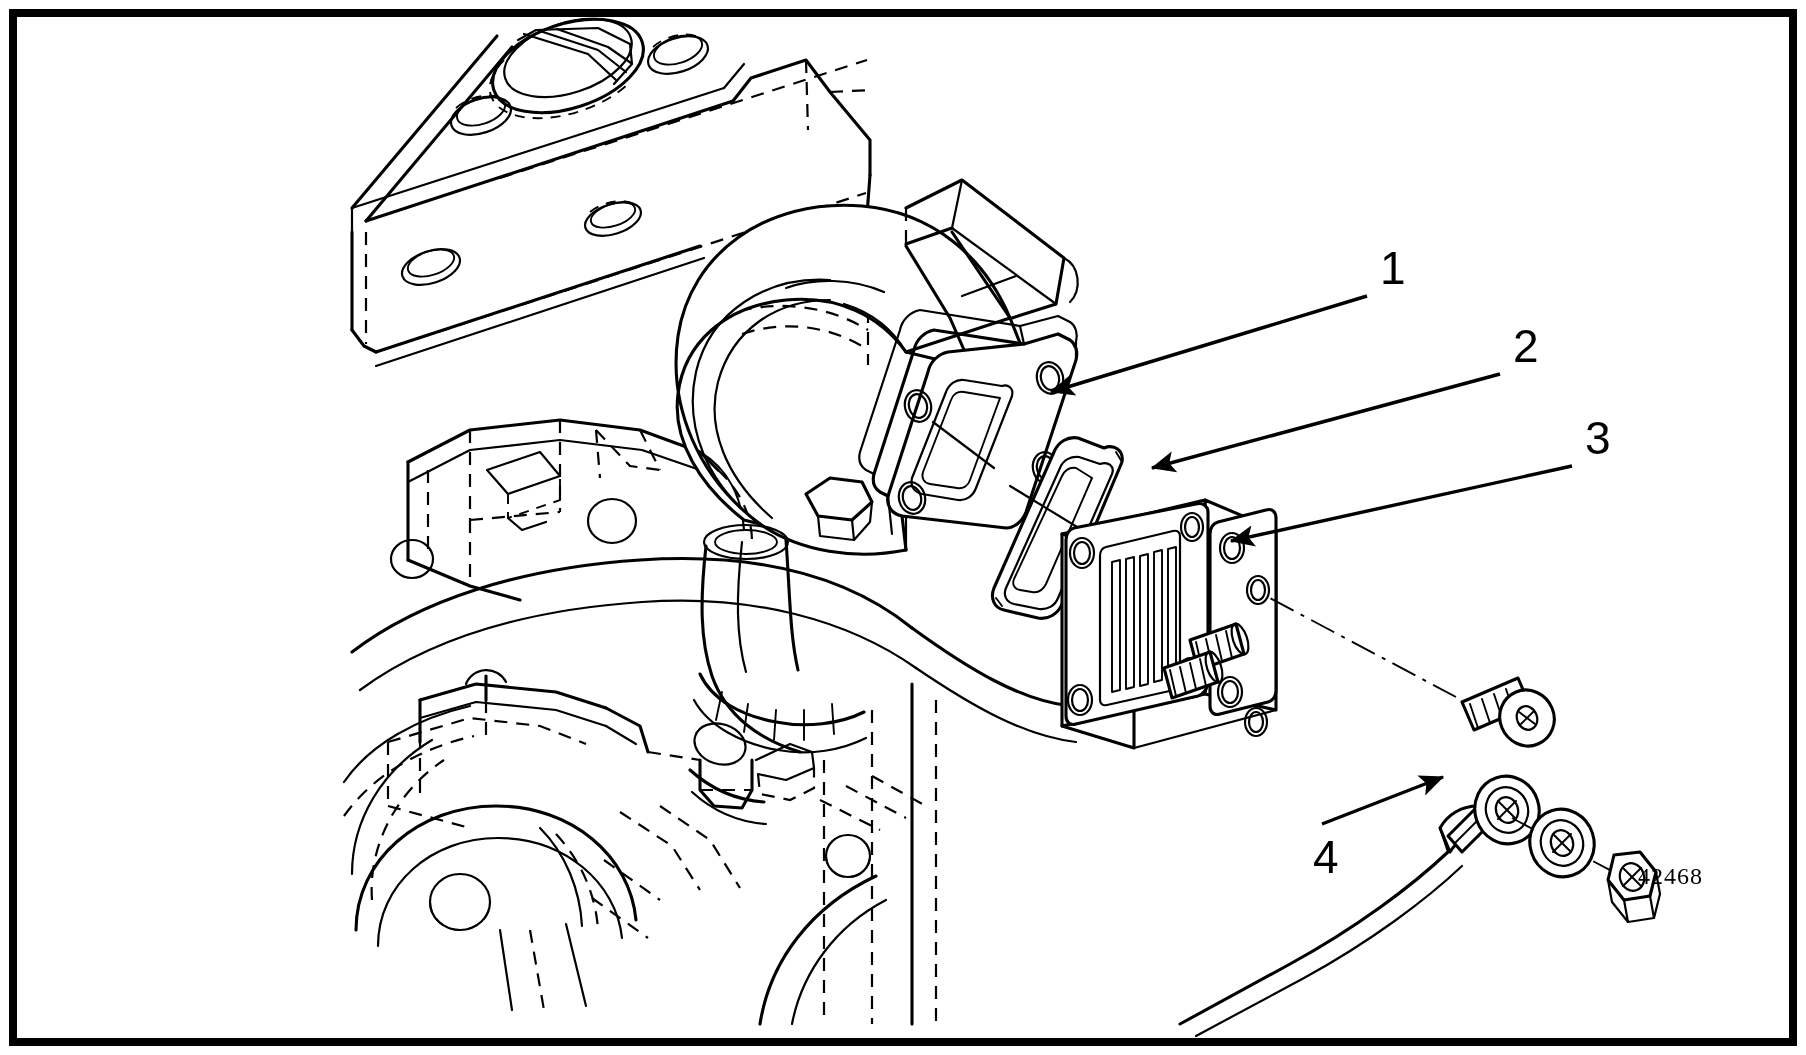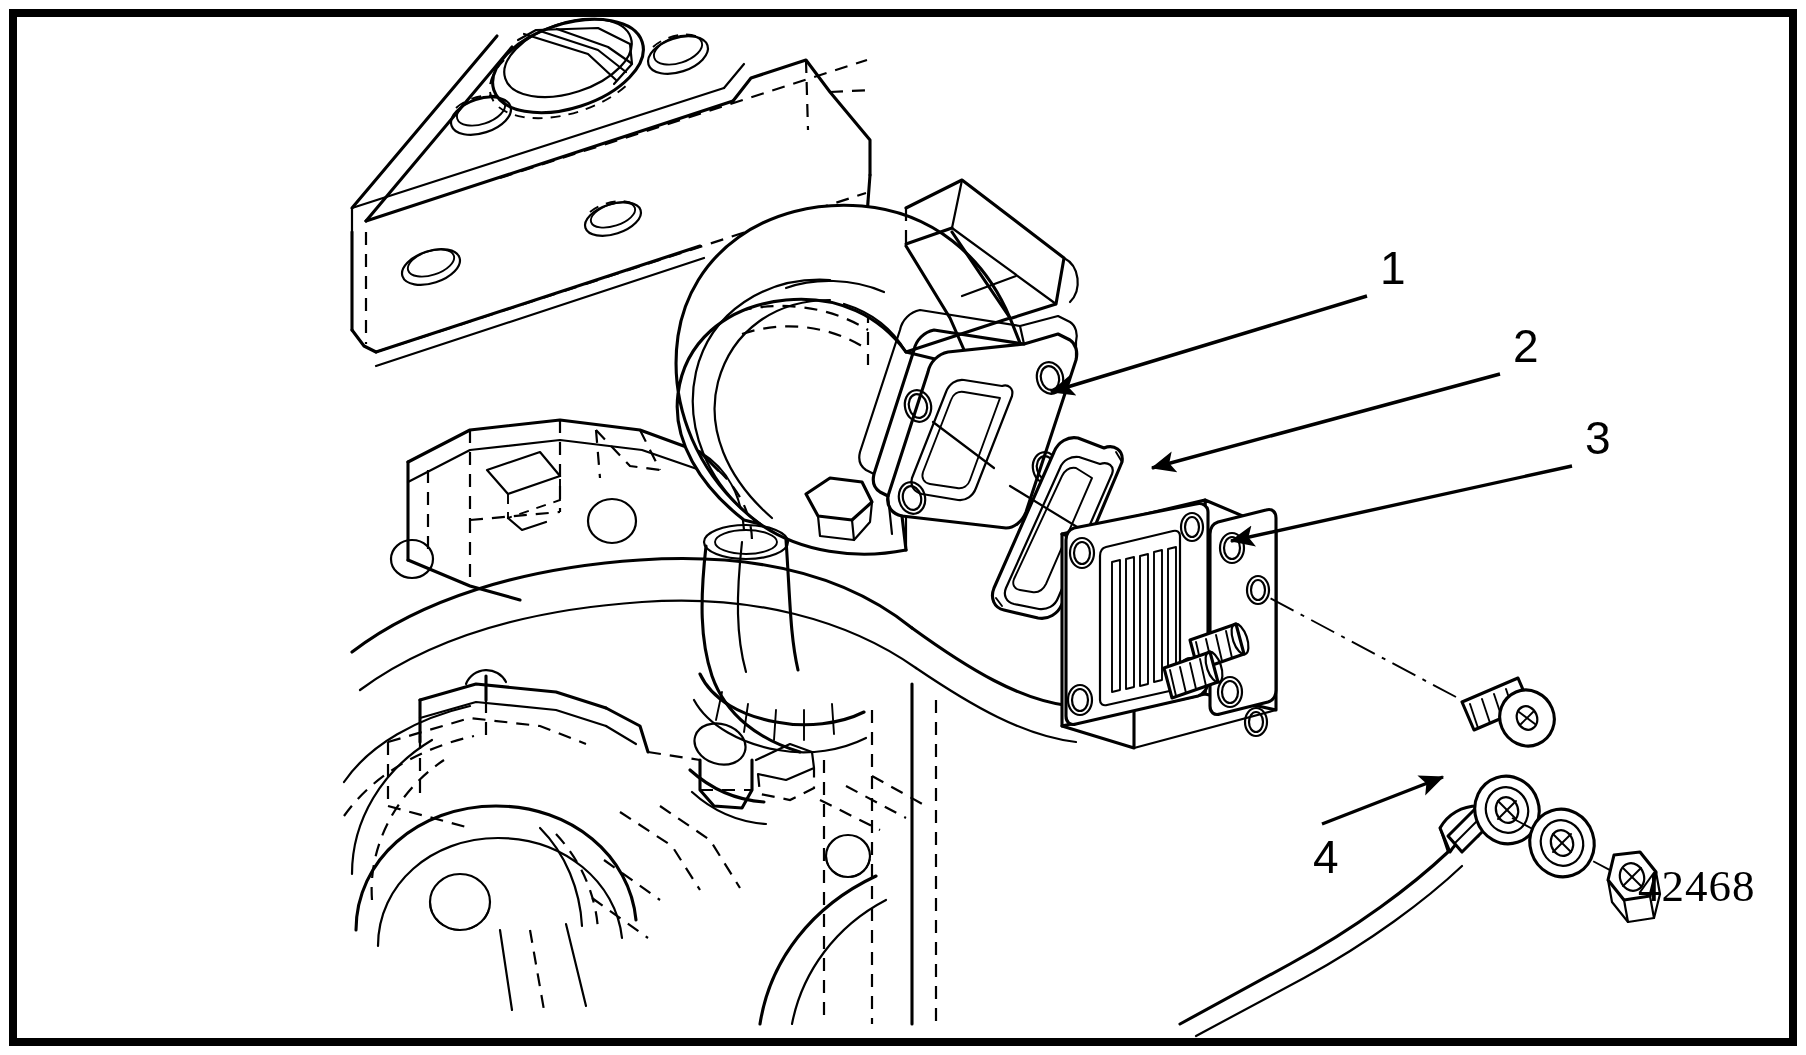--- a/index.html
+++ b/index.html
@@ -42,21 +42,21 @@
     font-size: 46px;
     font-weight: 400;
     color: #000000;
     line-height: 1;
     letter-spacing: 0px;
     user-select: none;
   }
   #figure-id {
     position: absolute;
     font-family: "Liberation Serif", "DejaVu Serif", serif;
-    font-size: 45px;
+    font-size: 24px;
     color: #000000;
     line-height: 1;
     letter-spacing: 1px;
   }
 </style>
 </head>
 <body>
 
 <div id="page">
 

